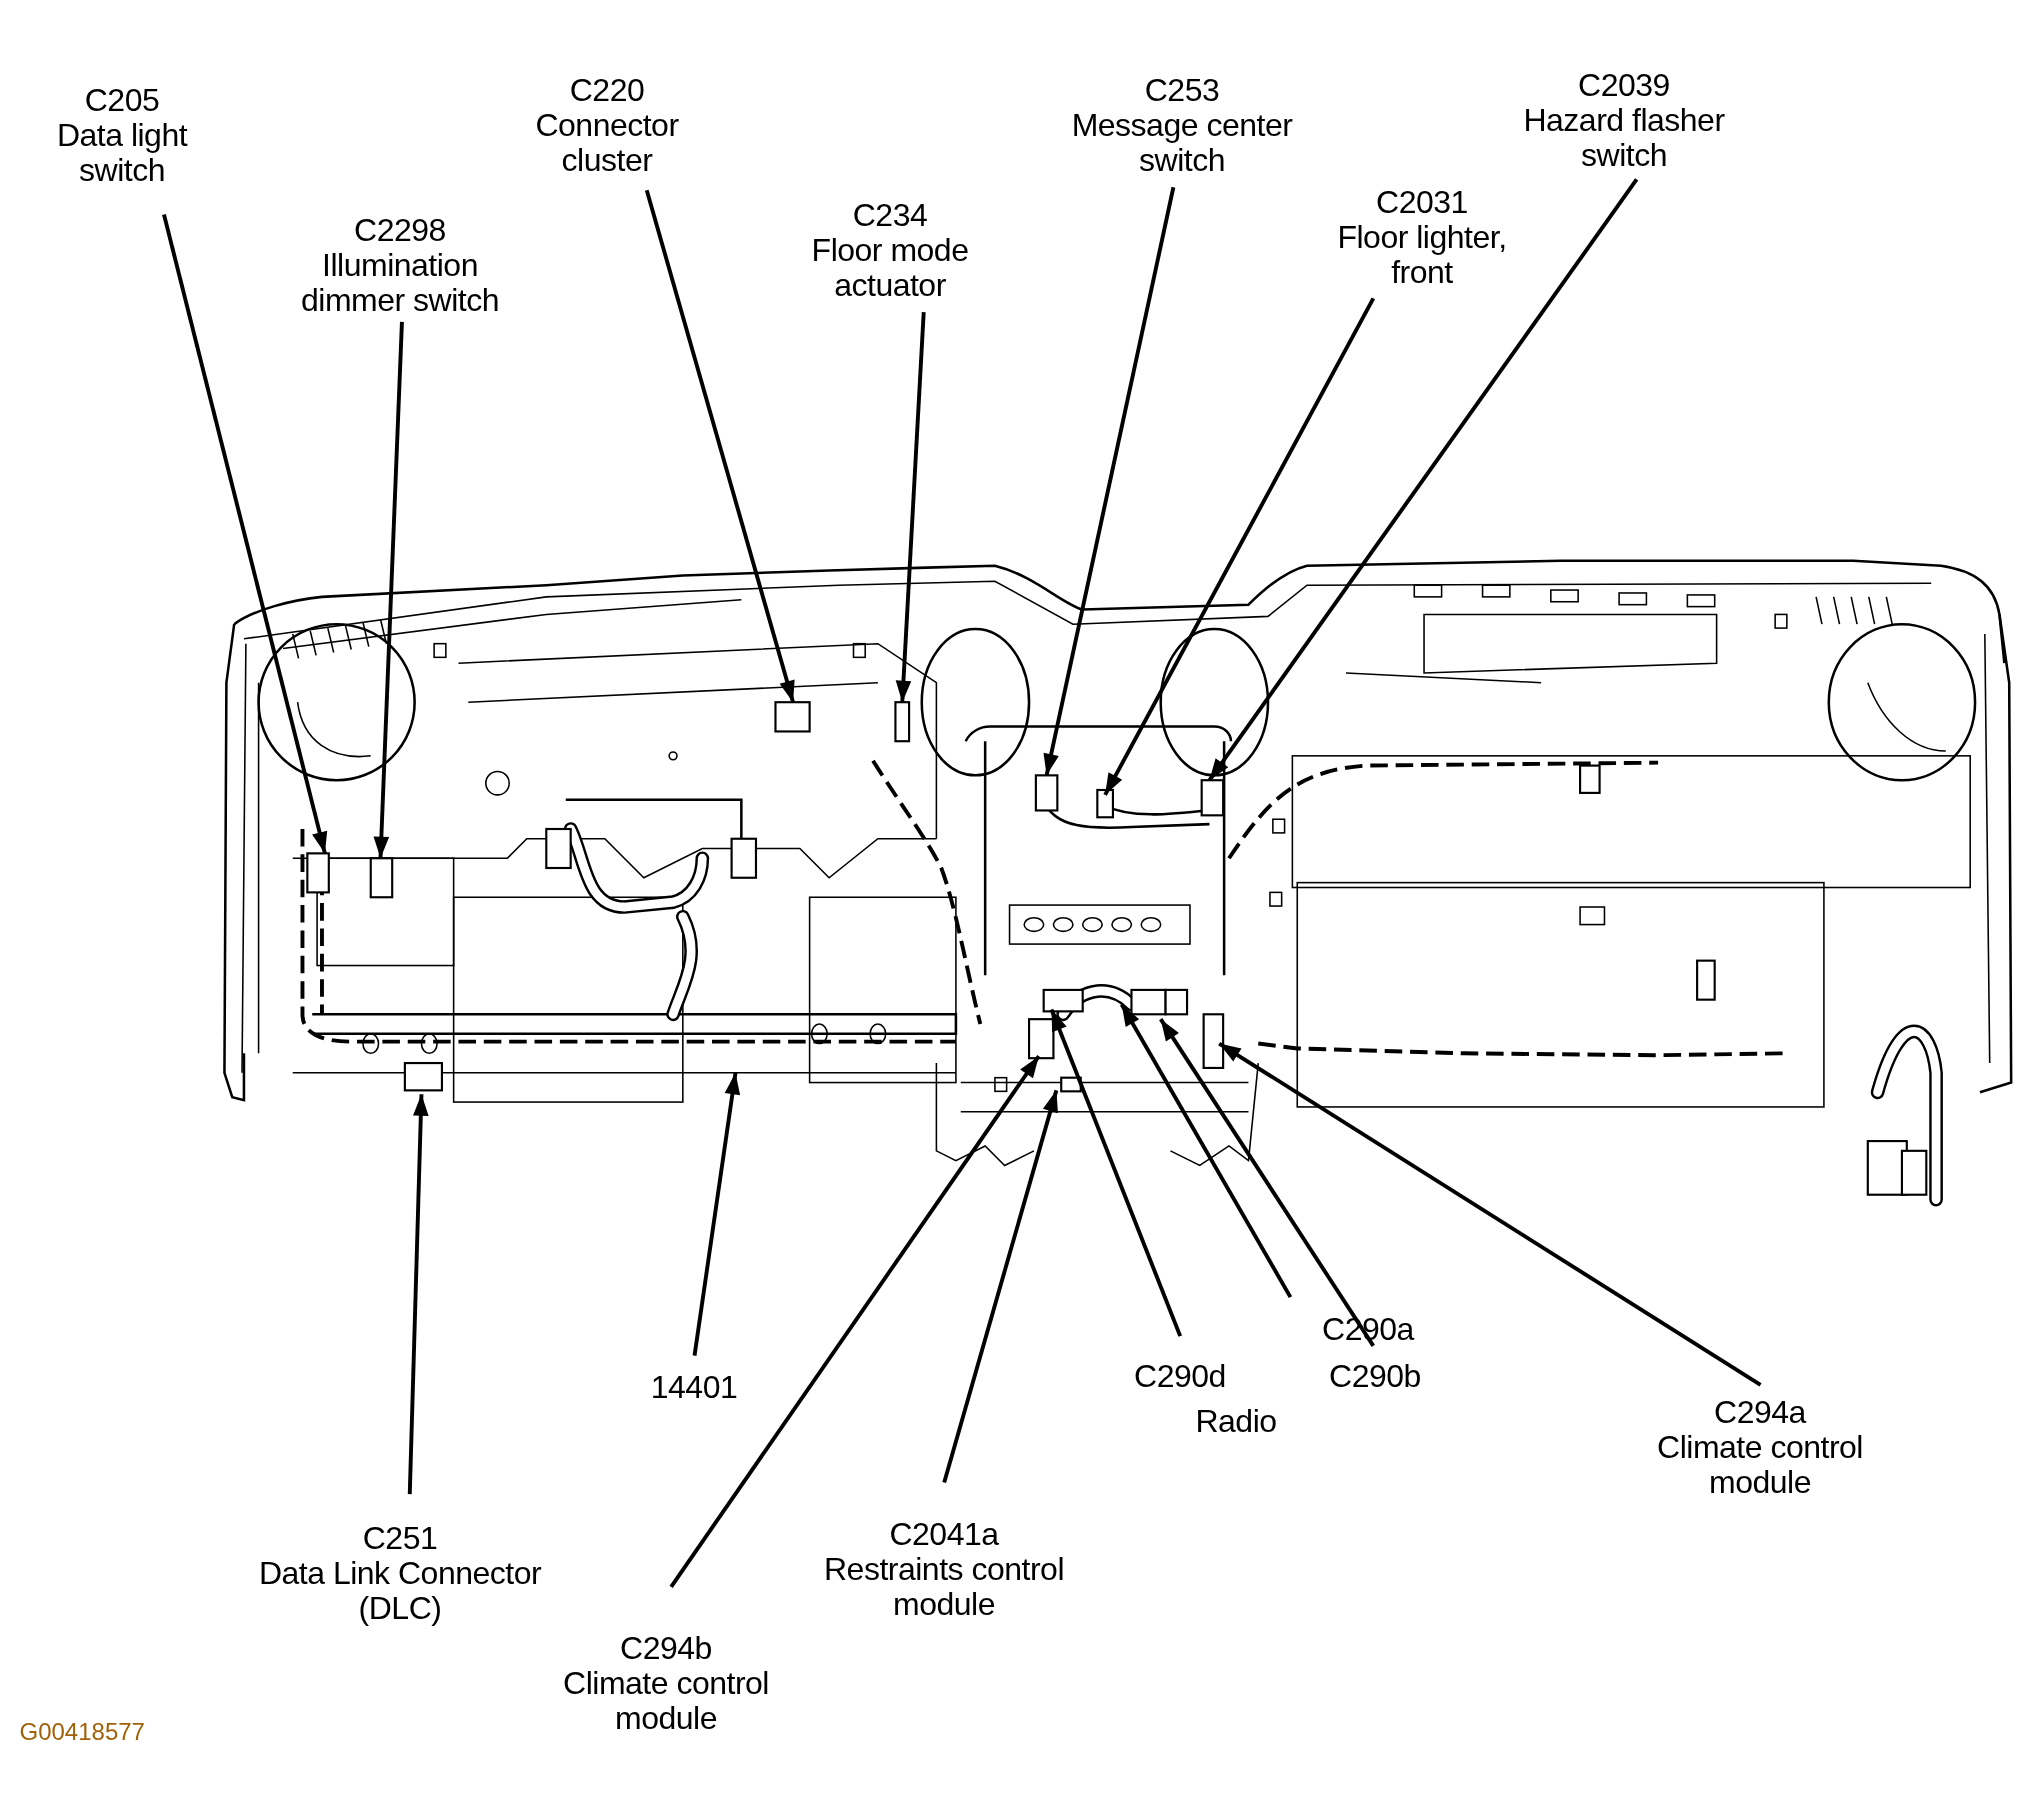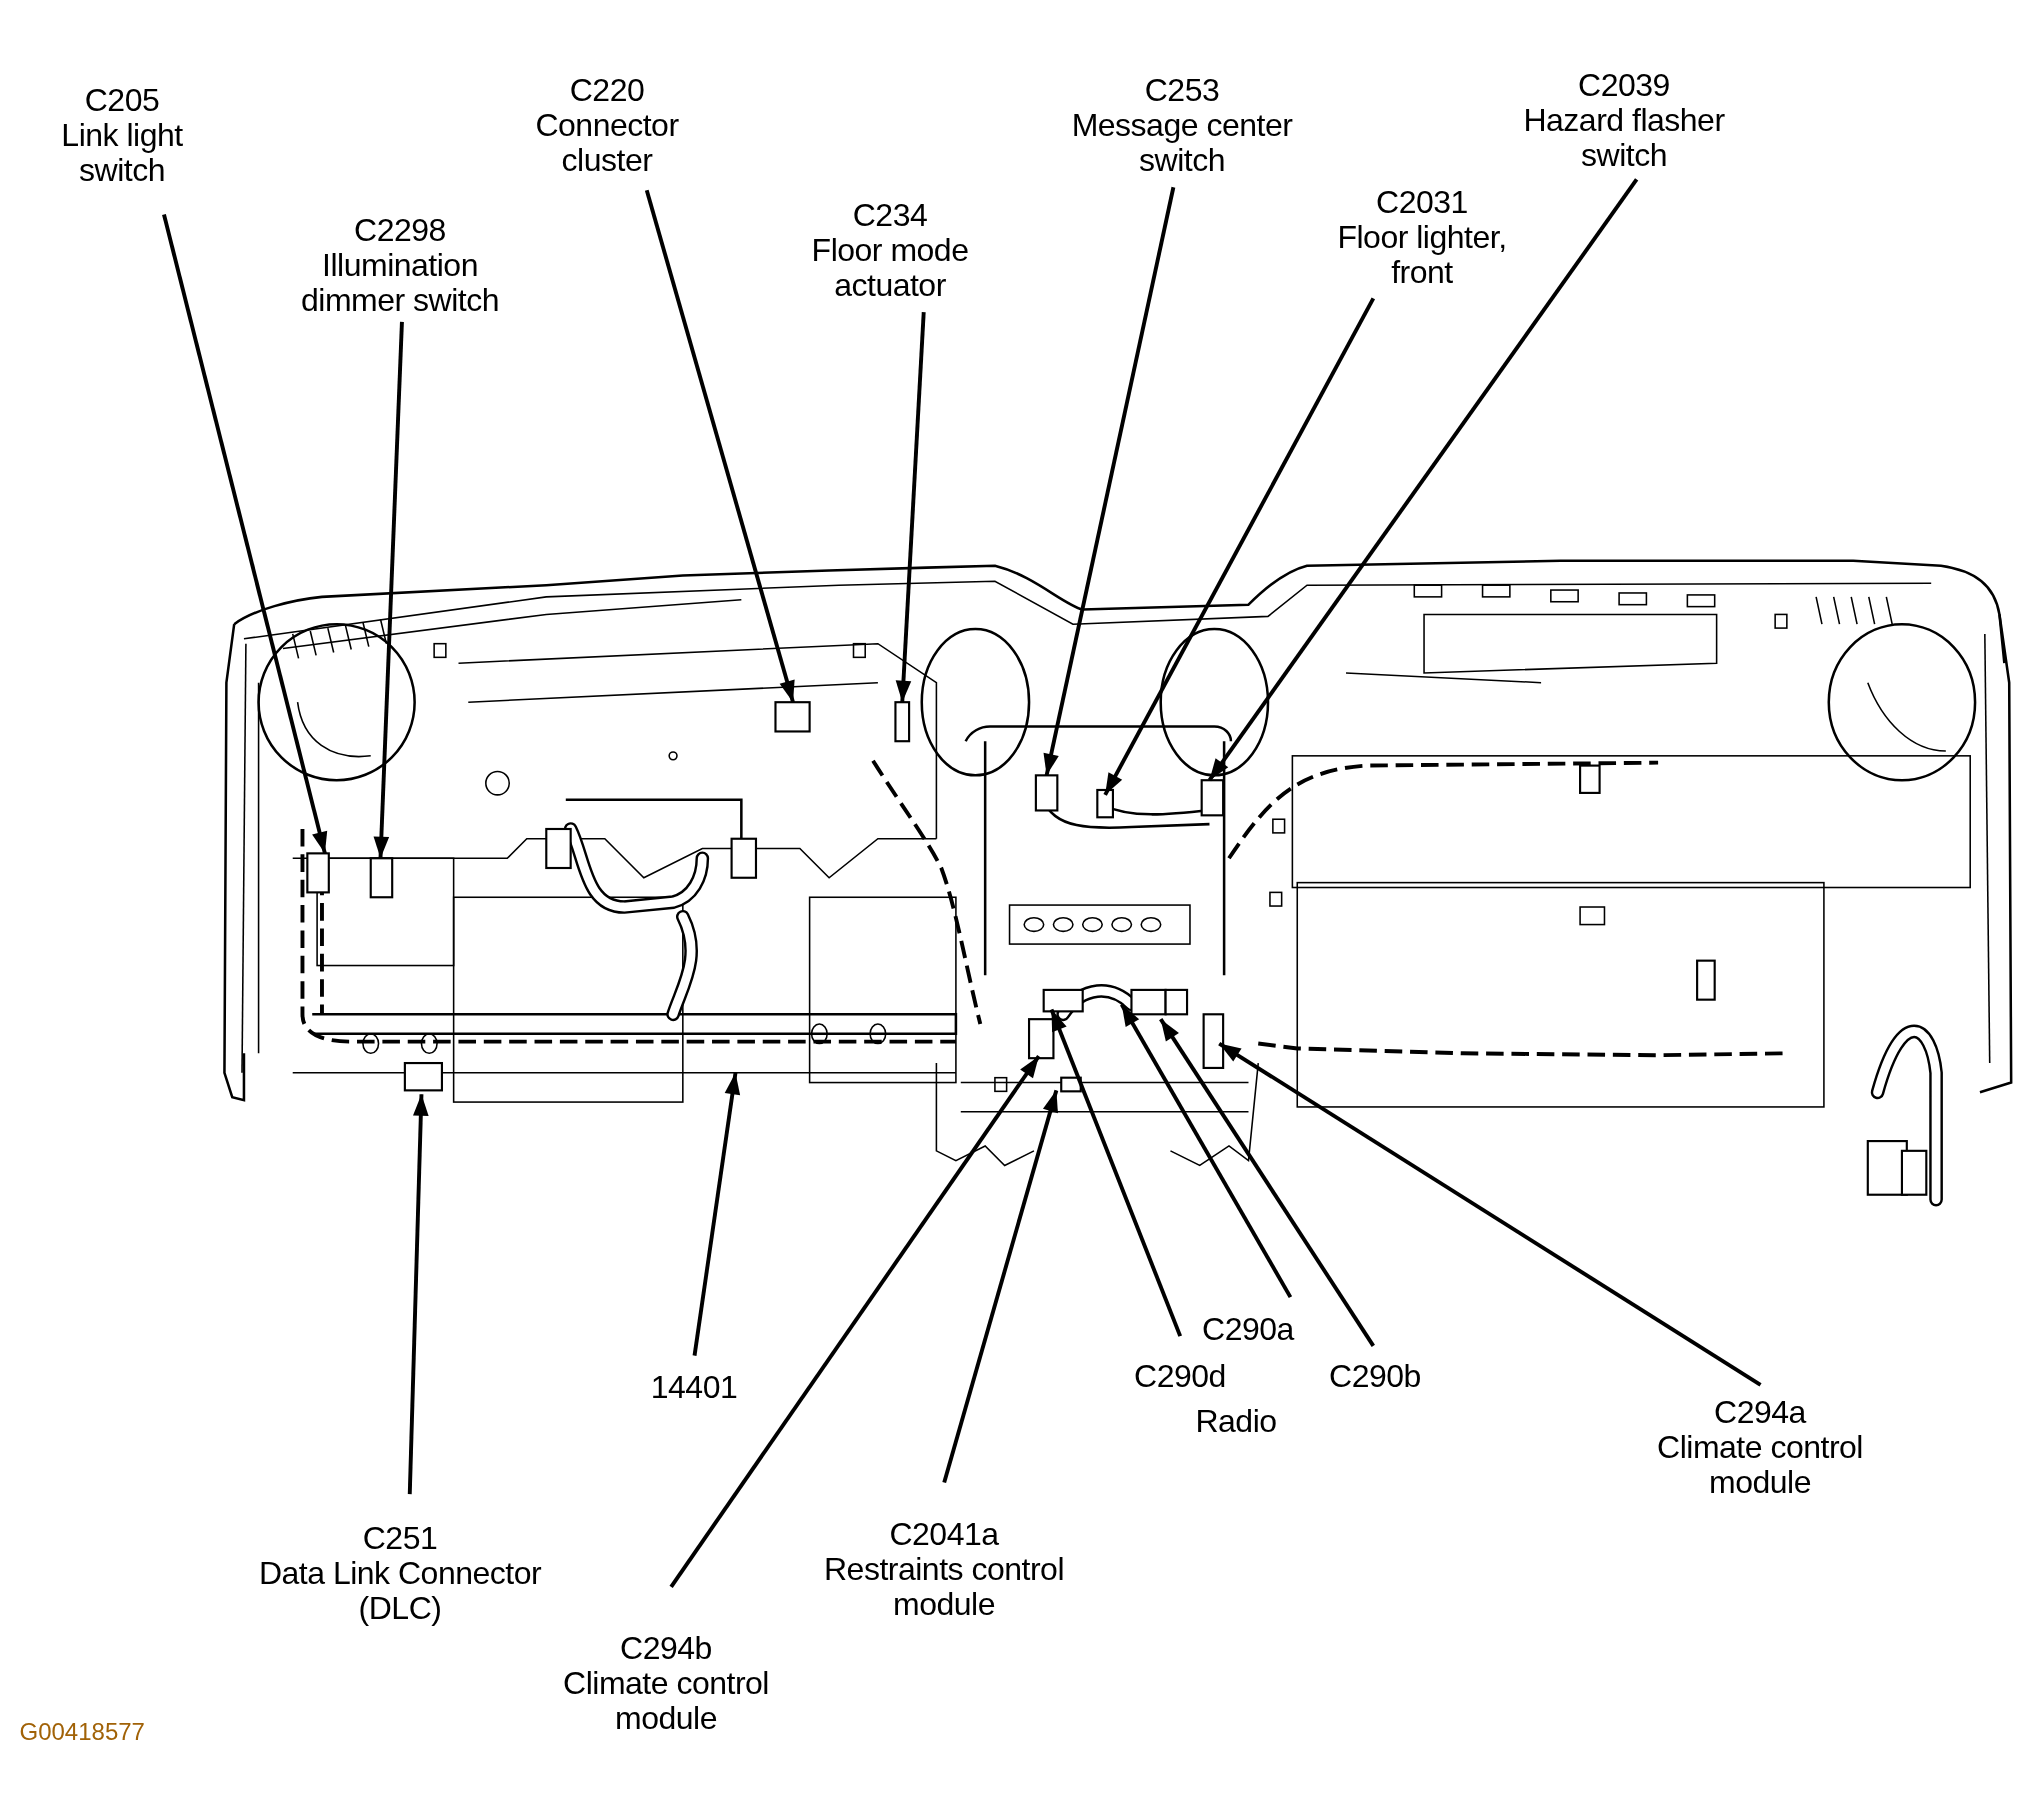--- a/index.html
+++ b/index.html
@@ -222,21 +222,21 @@
           <line class="leader" x1="1805" y1="1420" x2="1250" y2="1070"></line>
           <polygon class="blk" points="1250,1070 1272.8760746213566,1074.9684212701948 1264.341363236973,1088.5020350368602"></polygon>
         </g>
       </g>
   </svg>
 
   
   <div id="labels">
       <div class="lbl" style="left: 122px; top: 83px;">
         <span>C205</span>
-        <span>Link light</span>
+        <span>Data light</span>
         <span>switch</span>
       </div>
       <div class="lbl" style="left: 400px; top: 213px;">
         <span>C2298</span>
         <span>Illumination</span>
         <span>dimmer switch</span>
       </div>
       <div class="lbl" style="left: 607px; top: 73px;">
         <span>C220</span>
         <span>Connector</span>
@@ -276,21 +276,21 @@
         <span>module</span>
       </div>
       <div class="lbl" style="left: 944px; top: 1517px;">
         <span>C2041a</span>
         <span>Restraints control</span>
         <span>module</span>
       </div>
       <div class="lbl" style="left: 1180px; top: 1359px;">
         <span>C290d</span>
       </div>
-      <div class="lbl" style="left: 1248px; top: 1312px;">
+      <div class="lbl" style="left: 1368px; top: 1312px;">
         <span>C290a</span>
       </div>
       <div class="lbl" style="left: 1375px; top: 1359px;">
         <span>C290b</span>
       </div>
       <div class="lbl" style="left: 1236px; top: 1404px;">
         <span>Radio</span>
       </div>
       <div class="lbl" style="left: 1760px; top: 1395px;">
         <span>C294a</span>

